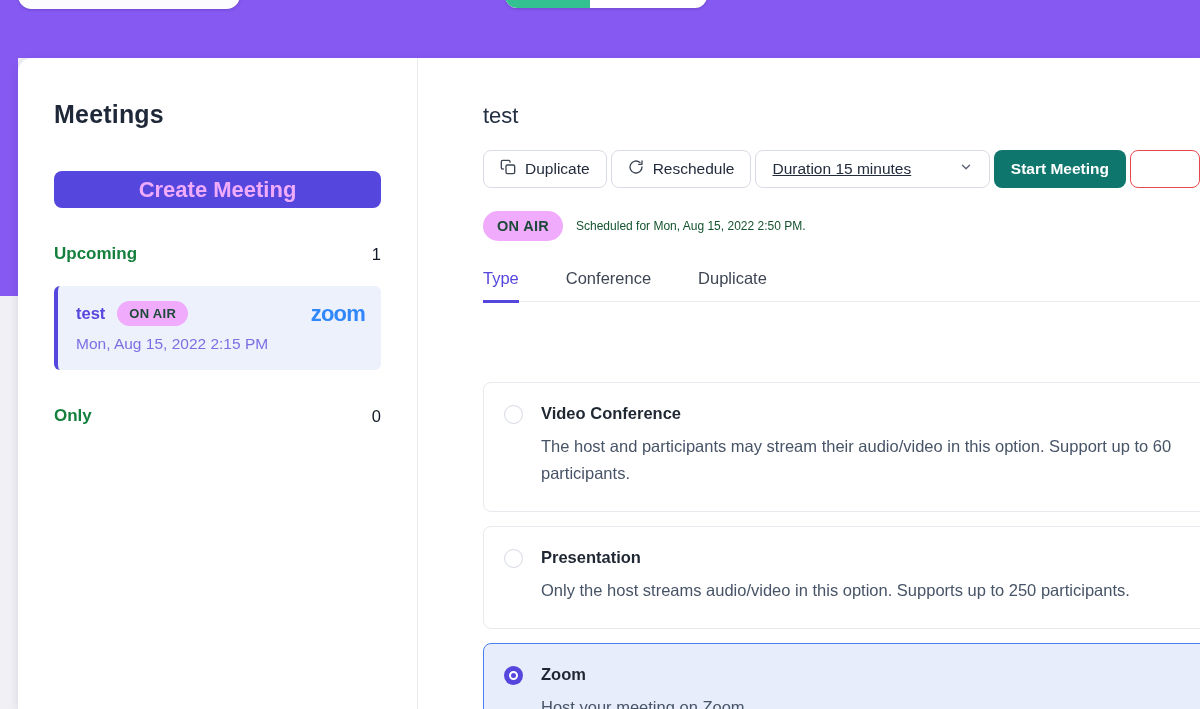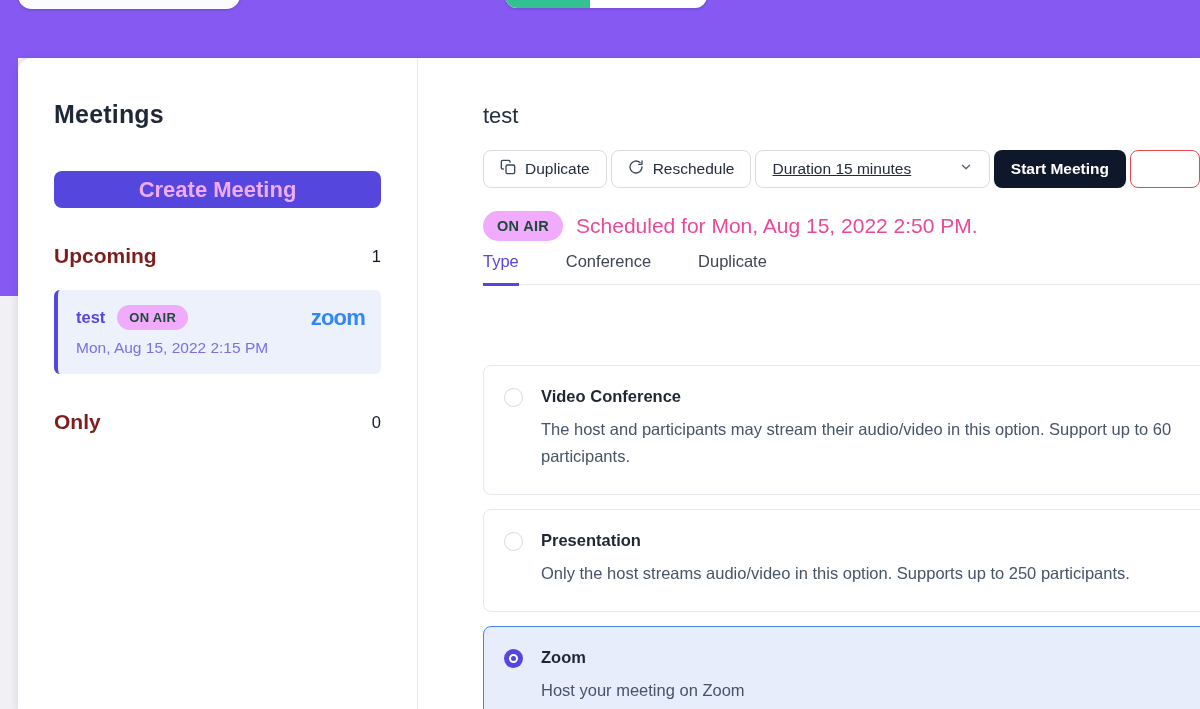--- a/index.html
+++ b/index.html
@@ -31,21 +31,21 @@
   }
 
   
   .sidebar { width:400px; flex:0 0 400px; border-right:1px solid #e9eaee; padding:42px 36px 0 36px; }
   .sidebar h1 { font-size:25px; font-weight:bold; color:#1f2838; letter-spacing:.2px; }
   .create-btn {
     margin-top:42px; width:100%; height:37px; border:none; border-radius:8px;
     background:#5546dd; color:#f0abfc; font-family:inherit; font-size:22px; font-weight:bold; cursor:pointer;
   }
   .section-row { display:flex; justify-content:space-between; align-items:center; margin-top:36px; }
-  .section-row .label { font-size:21px; font-weight:600; color:#7f1d1d; }
+  .section-row .label { font-size:17px; font-weight:600; color:#15803d; }
   .section-row .count { font-size:16.5px; color:#111827; }
   .meeting-item {
     margin-top:22px; background:#edf1fc; border-radius:6px; overflow:hidden;
     border-left:4px solid #5546dd; padding:15px 16px 17px 18px; cursor:pointer;
   }
   .meeting-item .row1 { display:flex; align-items:center; }
   .meeting-name { color:#5546dd; font-size:16.5px; font-weight:bold; }
   .onair-pill {
     margin-left:12px; background:#f0abfc; color:#1d4a38;
     font-size:13px; font-weight:bold; padding:5px 12px; border-radius:13px; letter-spacing:.3px;
@@ -61,32 +61,32 @@
   .page-title { font-size:22px; font-weight:500; color:#233044; }
   .toolbar { display:flex; align-items:center; gap:4px; margin-top:21px; }
   .btn-outline {
     height:38px; padding:0 16px; background:#fff; border:1px solid #d8dce3; border-radius:8px;
     display:flex; align-items:center; gap:9px; font-family:inherit; font-size:15.5px;
     color:#232c3c; cursor:pointer; white-space:nowrap;
   }
   .btn-outline svg { flex:0 0 auto; }
   .select-box { width:261px; justify-content:space-between;text-decoration:underline; }
   .btn-primary {
-    height:38px; padding:0 17px; background:#0f172a; border:none; border-radius:8px;
+    height:38px; padding:0 17px; background:#0f766e; border:none; border-radius:8px;
     color:#fff; font-family:inherit; font-size:15.5px; font-weight:bold; cursor:pointer; white-space:nowrap;
   }
   .btn-danger {
     height:38px; width:70px; background:#fff; border:1.5px solid #e5484d; border-radius:8px;
     flex:0 0 auto; cursor:pointer;
   }
   .status-row { margin-top:23px; display:flex; align-items:center; gap:13px; }
   .onair-pill.big { margin-left:0; font-size:14.5px; padding:7px 14px; border-radius:16px; }
-  .sched-text { color:#ec4899; font-size:21px; }
-
-  .tabs { display:flex; gap:47px; margin-top:11px; border-bottom:1px solid #e9eaee;align-items:flex-end; }
+  .sched-text { color:#14532d; font-size:12px; }
+
+  .tabs { display:flex; gap:47px; margin-top:28px; border-bottom:1px solid #e9eaee;align-items:flex-end; }
   .tab { font-size:16.5px; color:#3e4553; padding-bottom:12px; border-bottom:3px solid transparent; margin-bottom:-2px; cursor:pointer; }
   .tab.active { color:#5546dd; font-weight:500; border-bottom-color:#5546dd; }
 
   .options { margin-top:80px; display:flex; flex-direction:column; gap:14px; }
   .option-card {
     width:780px; background:#fff; border:1px solid #e7e9ee; border-radius:8px;
     padding:21px 0 24px 20px; display:flex; align-items:flex-start; cursor:pointer;
   }
   .option-card.selected { background:#e7edfa; border:1px solid #4a80ef; }
   .radio {

